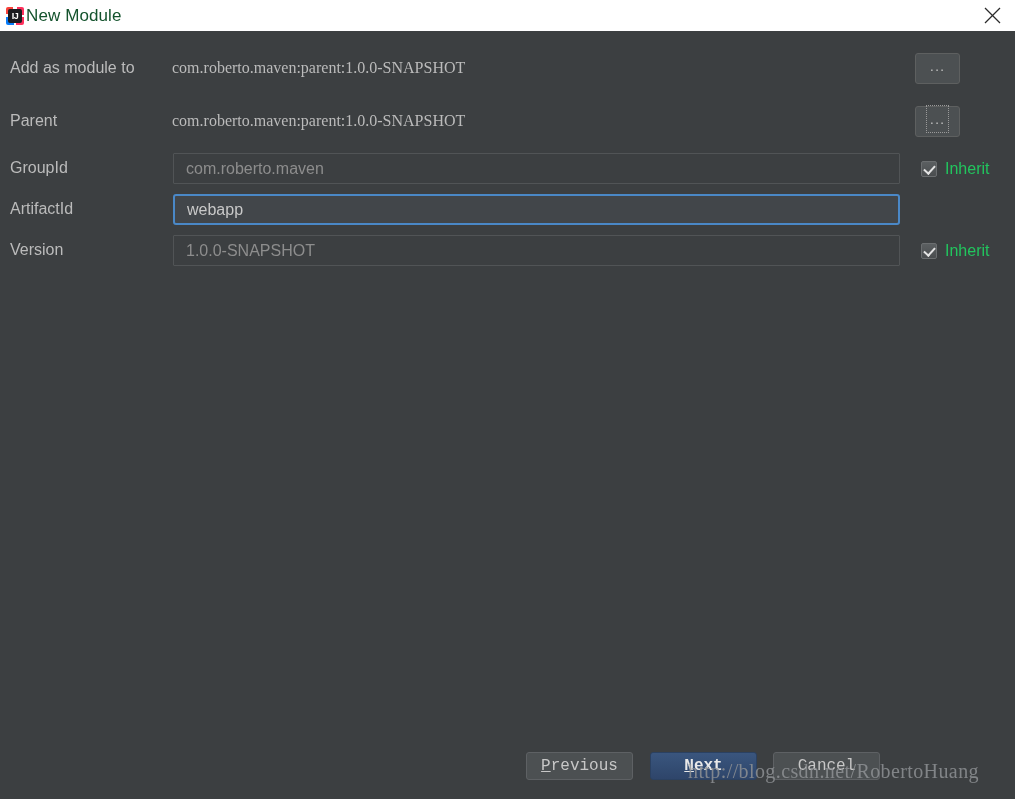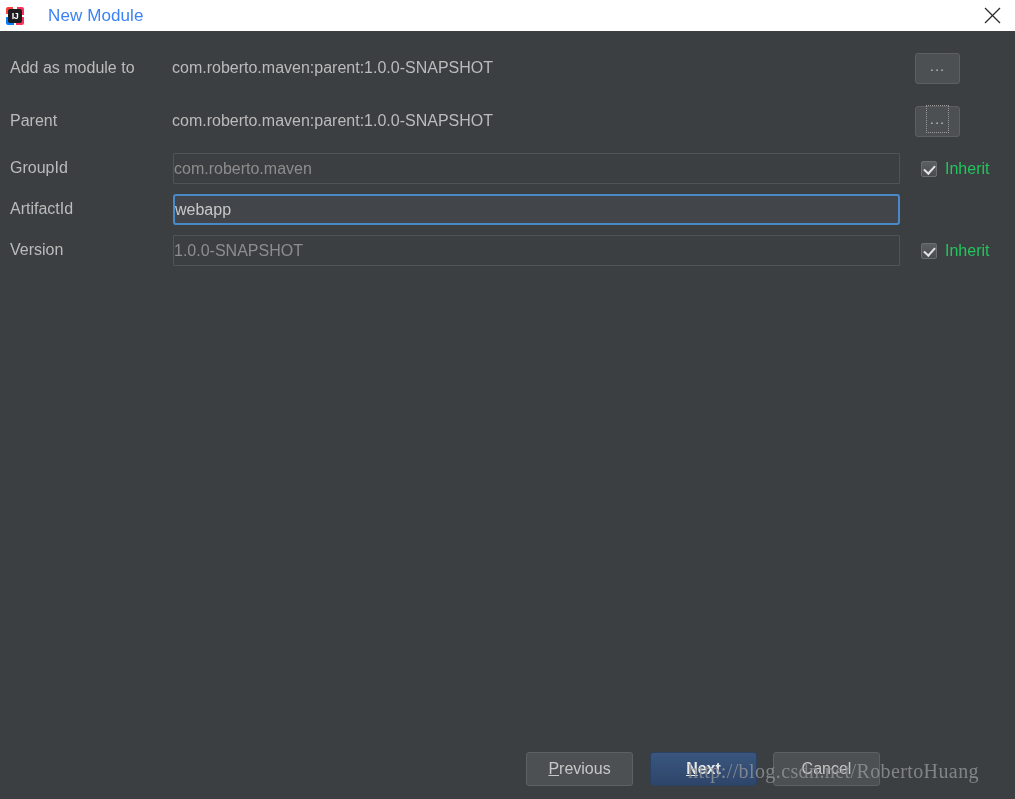--- a/index.html
+++ b/index.html
@@ -54,23 +54,23 @@
     z-index: 4;
     color: #ffffff;
     font-family: "Liberation Sans", sans-serif;
     font-size: 9px;
     font-weight: bold;
     line-height: 14px;
     text-align: center;
     letter-spacing: -0.5px;
   }
   .title-text {
-    margin-left: 24px;
+    margin-left: 2px;
     font-size: 17px;
-    color: #3b82f6;
+    color: #14532d;
     font-family: "Liberation Sans", sans-serif;
     letter-spacing: 0.1px;
   }
   .close-btn {
     position: absolute;
     right: 0; top: 0;
     width: 46px;
     height: 31px;
     display: flex;
     align-items: center;
@@ -96,21 +96,21 @@
   }
   .lbl-col {
     position: absolute;
     left: 10px;
   }
 
   .valtext {
     position: absolute;
     color: #bbbbbb;
     font-size: 16px;
-    font-family: Liberation Sans, sans-serif;
+    font-family: Liberation Serif, serif;
     white-space: nowrap;
   }
 
   
   .browse-btn {
     position: absolute;
     width: 45px;
     height: 31px;
     background: #4c5052;
     border: 1px solid #5e6060;
@@ -135,21 +135,21 @@
   
   .txt {
     position: absolute;
     height: 31px;
     box-sizing: border-box;
     background: #3c3f41;
     border: 1px solid #5a5d5e;
     color: #9b9b9b;
     font-size: 16px;
     font-family: "Liberation Sans", sans-serif;
-    padding: 0 0 0 0;
+    padding: 0 0 0 12px;
     outline: none;
     border-radius: 1px;
   }
   .txt.disabled {
     color: #8d8d8d;
     background: #3c3f41;
     border-color: #515456;
   }
   .txt.focused {
     border: 2px solid #4a88c7;
@@ -189,27 +189,27 @@
   .cb-label {
     margin-left: 8px;
     color: #22c55e;
     font-size: 16px;
     font-family: "Liberation Sans", sans-serif;
   }
 
   
   .btn {
     position: absolute;
-    height: 34px;
+    height: 28px;
     background: #4c5052;
     border: 1px solid #5e6164;
     border-radius: 3px;
     color: #c7c7c7;
     font-size: 16px;
-    font-family: Liberation Sans, sans-serif;
+    font-family: Liberation Mono, monospace;
     display: flex;
     align-items: center;
     justify-content: center;
     cursor: pointer;
     box-sizing: border-box;
     user-select: none;
   }
   .btn.primary {
     background: linear-gradient(#3a567e, #2e456a);
     border: 1px solid #2b4161;

